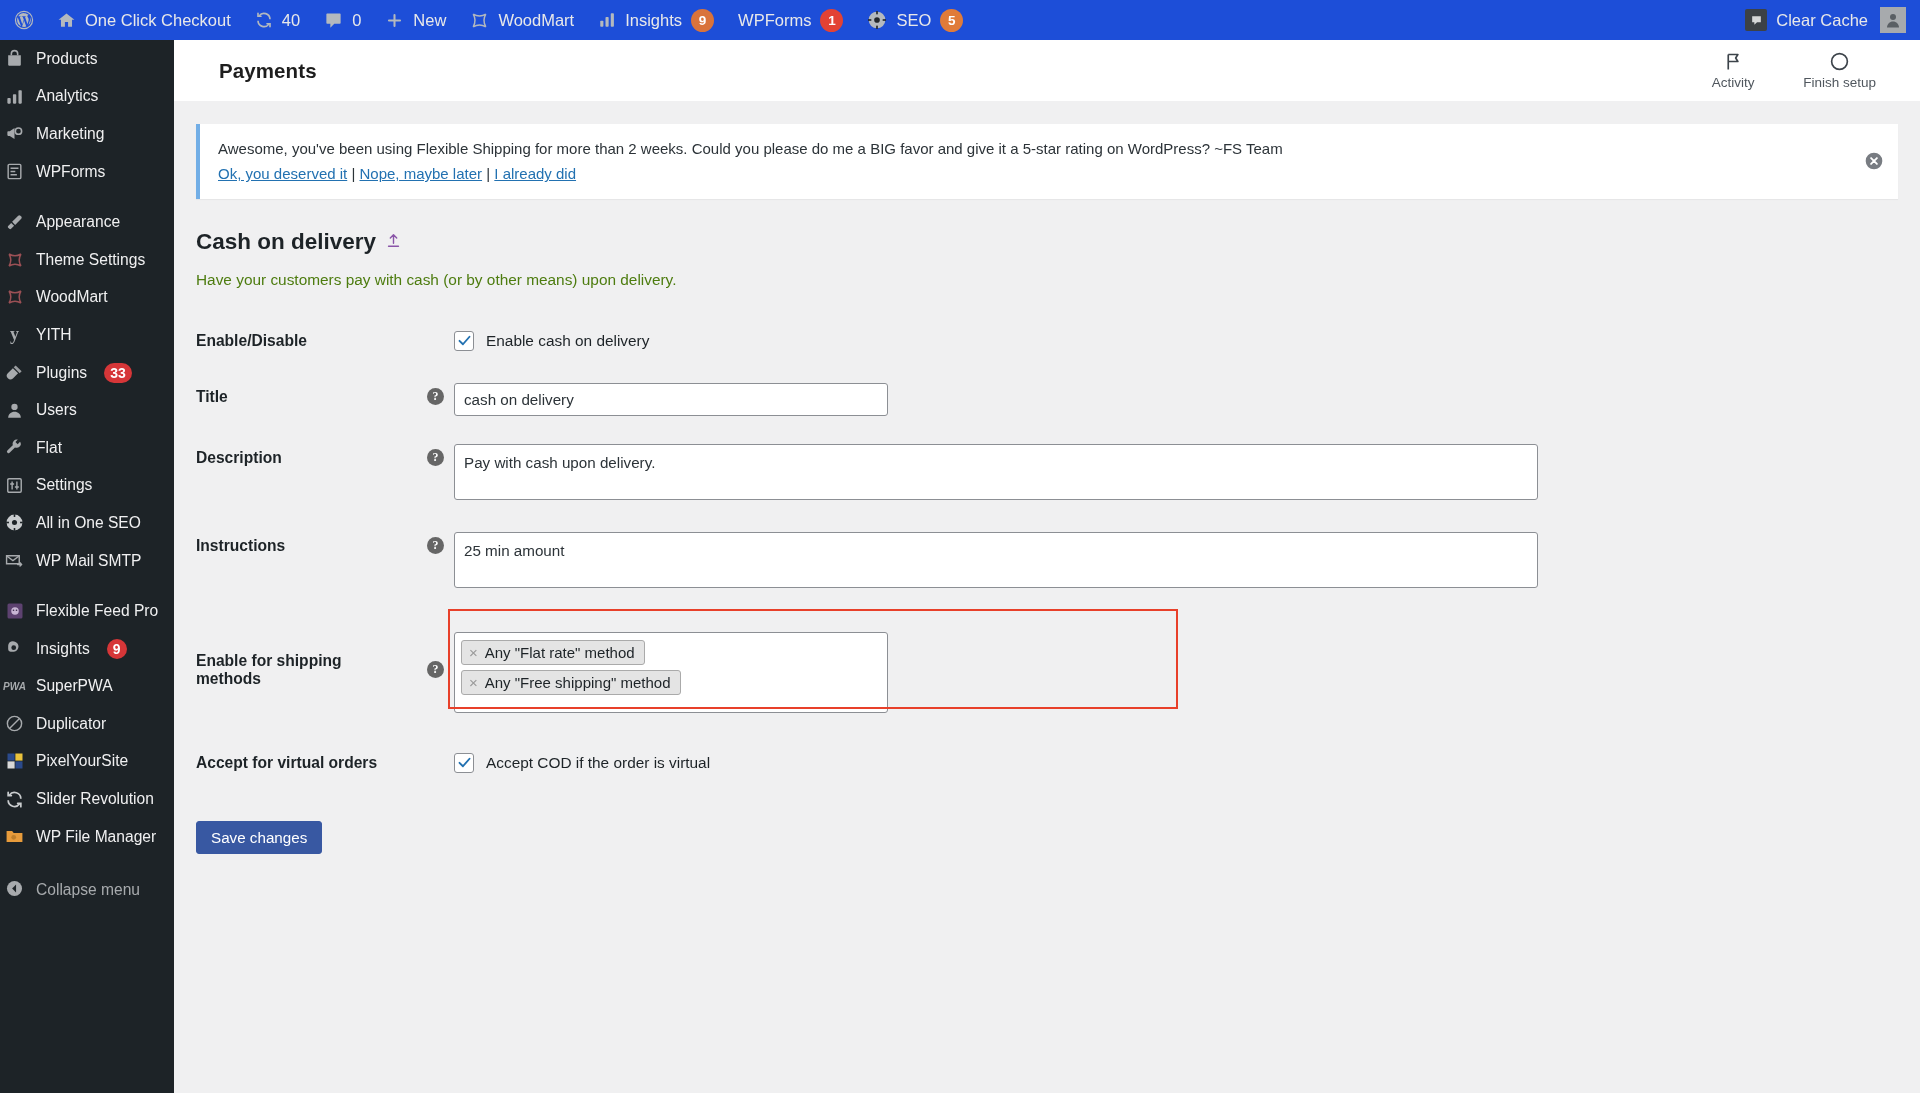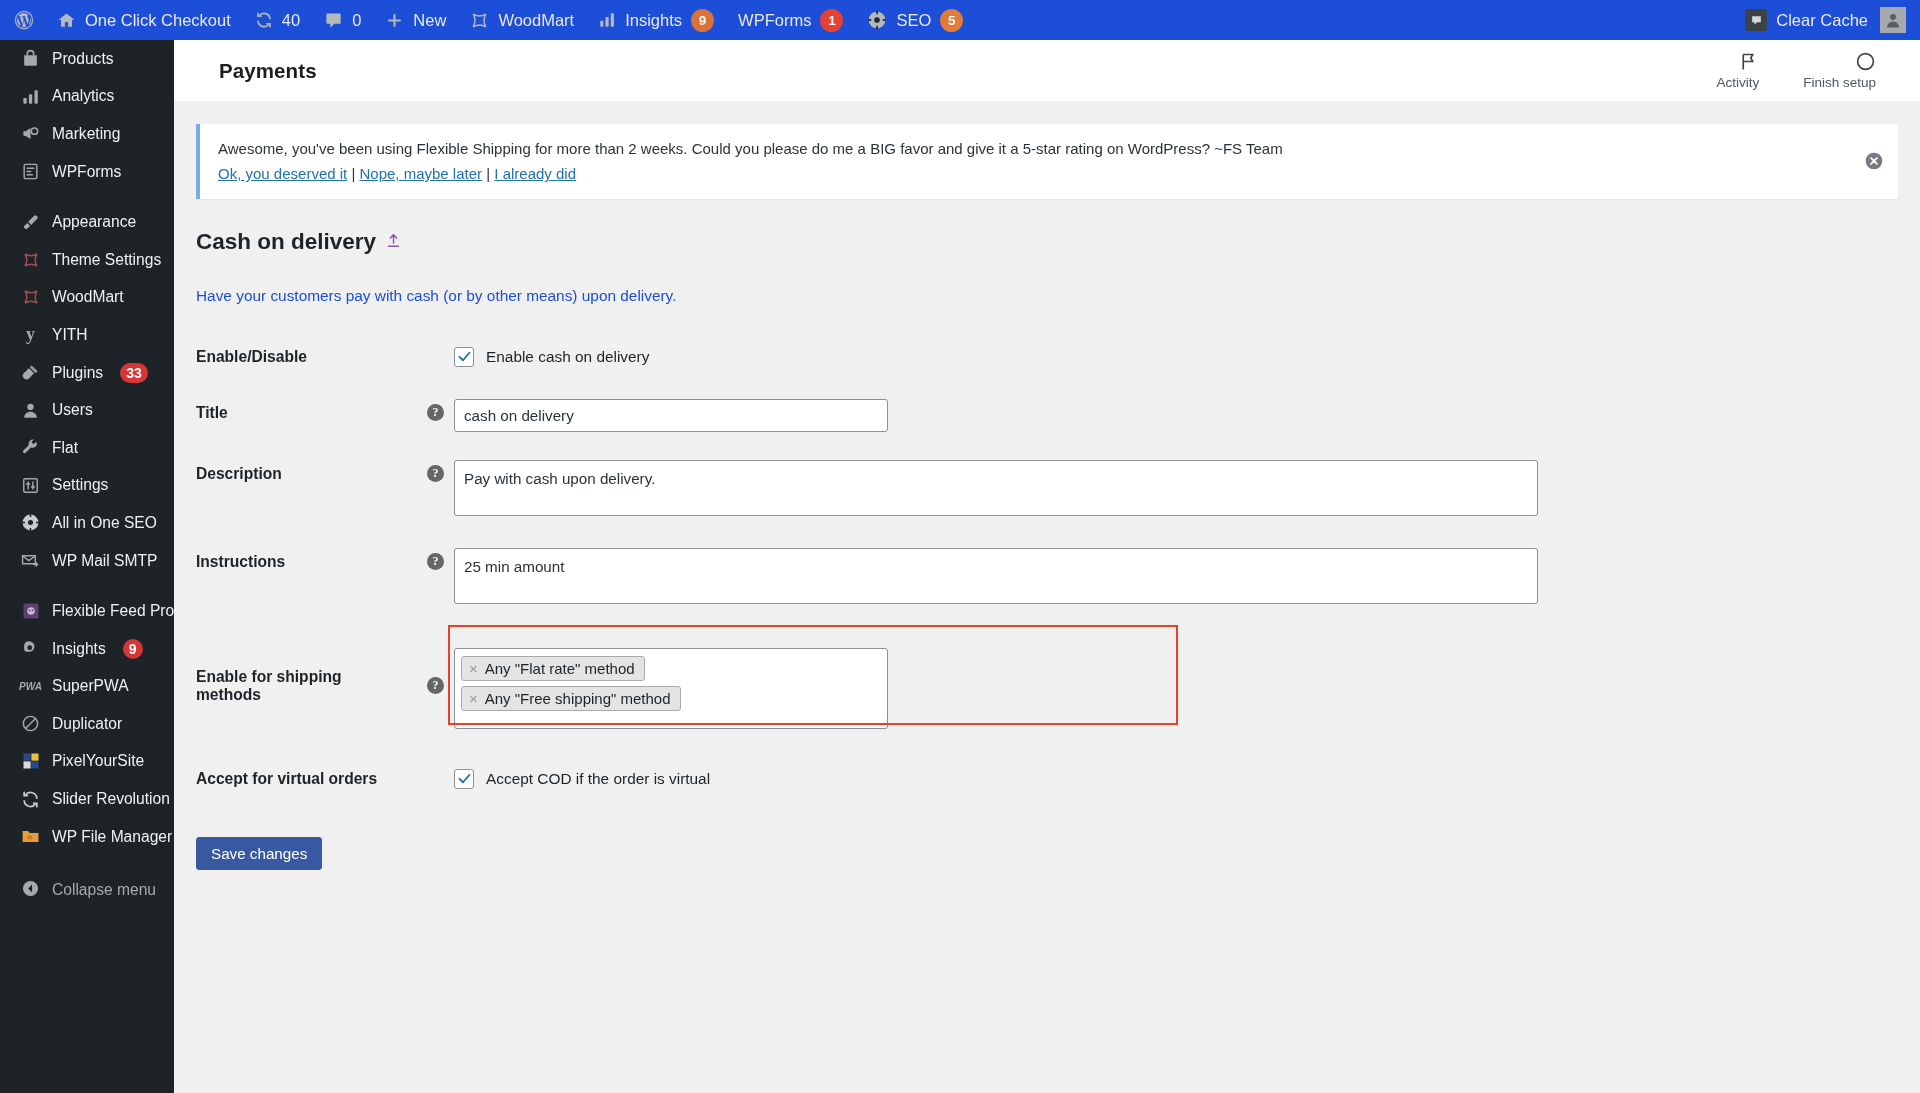--- a/index.html
+++ b/index.html
@@ -48,21 +48,21 @@
   
   #sidebar {
     position: absolute; top: 40px; left: 0;
     width: 174px; height: 1053px;
     background: #1d2327;
     overflow: hidden;
     z-index: 40;
   }
   .menu-item {
     display: flex; align-items: center; gap: 11px;
-    height: 37.6px; padding-left: 20px;
+    height: 37.6px; padding-left: 4px;
     color: #f0f0f1; font-size: 15.6px;
     cursor: pointer; white-space: nowrap;
   }
   .menu-item .mi-icon {
     width: 21px; height: 21px;
     display: flex; align-items: center; justify-content: center;
     flex: 0 0 21px;
   }
   .menu-gap { height: 13px; }
   .mi-badge {
@@ -82,21 +82,21 @@
   }
   #page-header {
     height: 62px; background: #fff;
     display: flex; align-items: center;
     padding: 0 0 0 45px;
     border-bottom: 1px solid #f0f0f1;
   }
   #page-header h1 { font-size: 20.5px; font-weight: 700; color: #1e1e1e; letter-spacing: .1px; }
   .hdr-right { margin-left: auto; display: flex; align-items: center; gap: 0; height: 100%; }
   .hdr-btn {
-    display: flex; flex-direction: column; align-items: flex-end; justify-content: center;
+    display: flex; flex-direction: column; align-items: center; justify-content: center;
     height: 100%; padding: 16px 22px; min-width: 96px;
     font-size: 13.5px; color: #50575e; cursor: pointer;
   }
 
   
   #notice {
     margin: 22px 22px 0 22px;
     background: #fff;
     border-left: 4px solid #72aee6;
     box-shadow: 0 1px 1px rgba(0,0,0,.04);
@@ -110,21 +110,21 @@
     position: absolute; top: 50%; right: 14px; transform: translateY(-50%);
     width: 20px; height: 20px; cursor: pointer;
   }
 
   
   #main { padding: 0 22px; }
   #coh-title {
     display: flex; align-items: center; gap: 9px;
     margin: 30px 0 0 0; font-size: 22.5px; font-weight: 700; color: #1d2327;
   }
-  #coh-desc { margin-top: 32px; font-size: 15.4px; color: #1d4ed8; }
+  #coh-desc { margin-top: 16px; font-size: 15.4px; color: #4d7c0f; }
 
   table.form-table { width: 100%; border-collapse: collapse; margin-top: 24px; }
   table.form-table th {
     text-align: left; vertical-align: top;
     width: 258px; padding: 19px 10px 19px 0;
     font-size: 15.6px; font-weight: 700; color: #1d2327;
   }
   table.form-table td { vertical-align: top; padding: 14px 0; position: relative; }
   .help-tip {
     width: 17px; height: 17px; border-radius: 50%;

